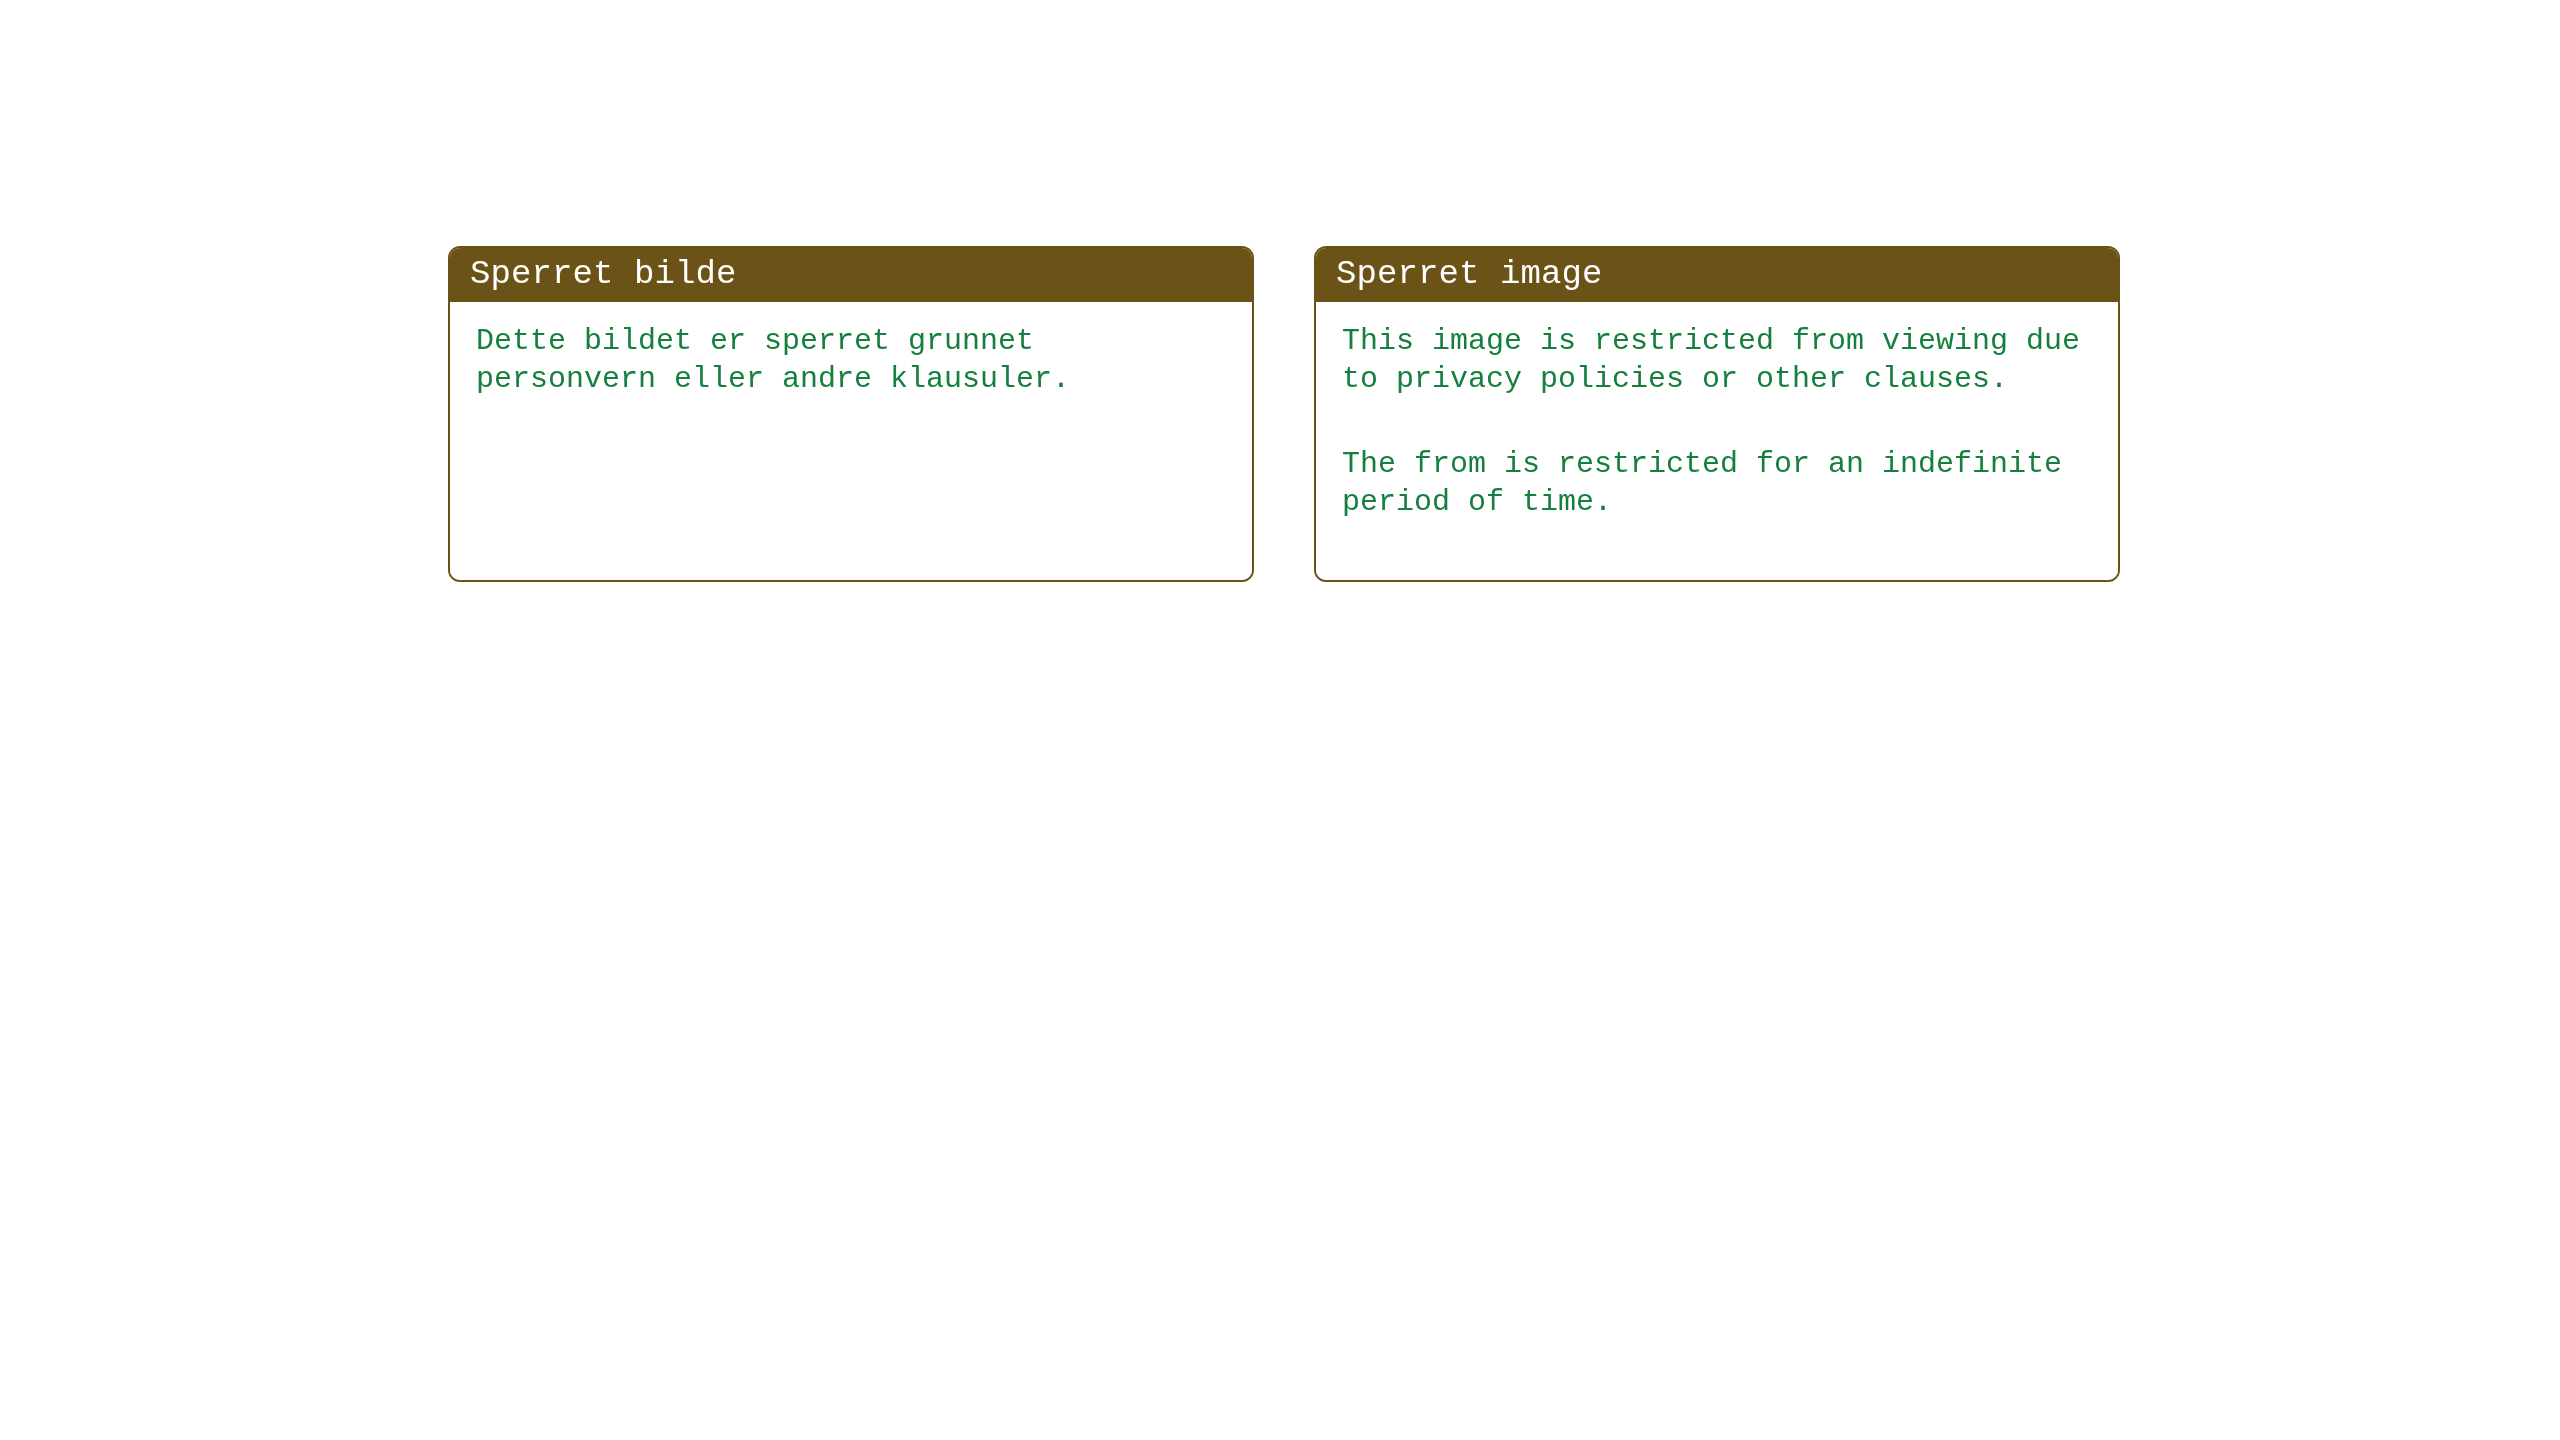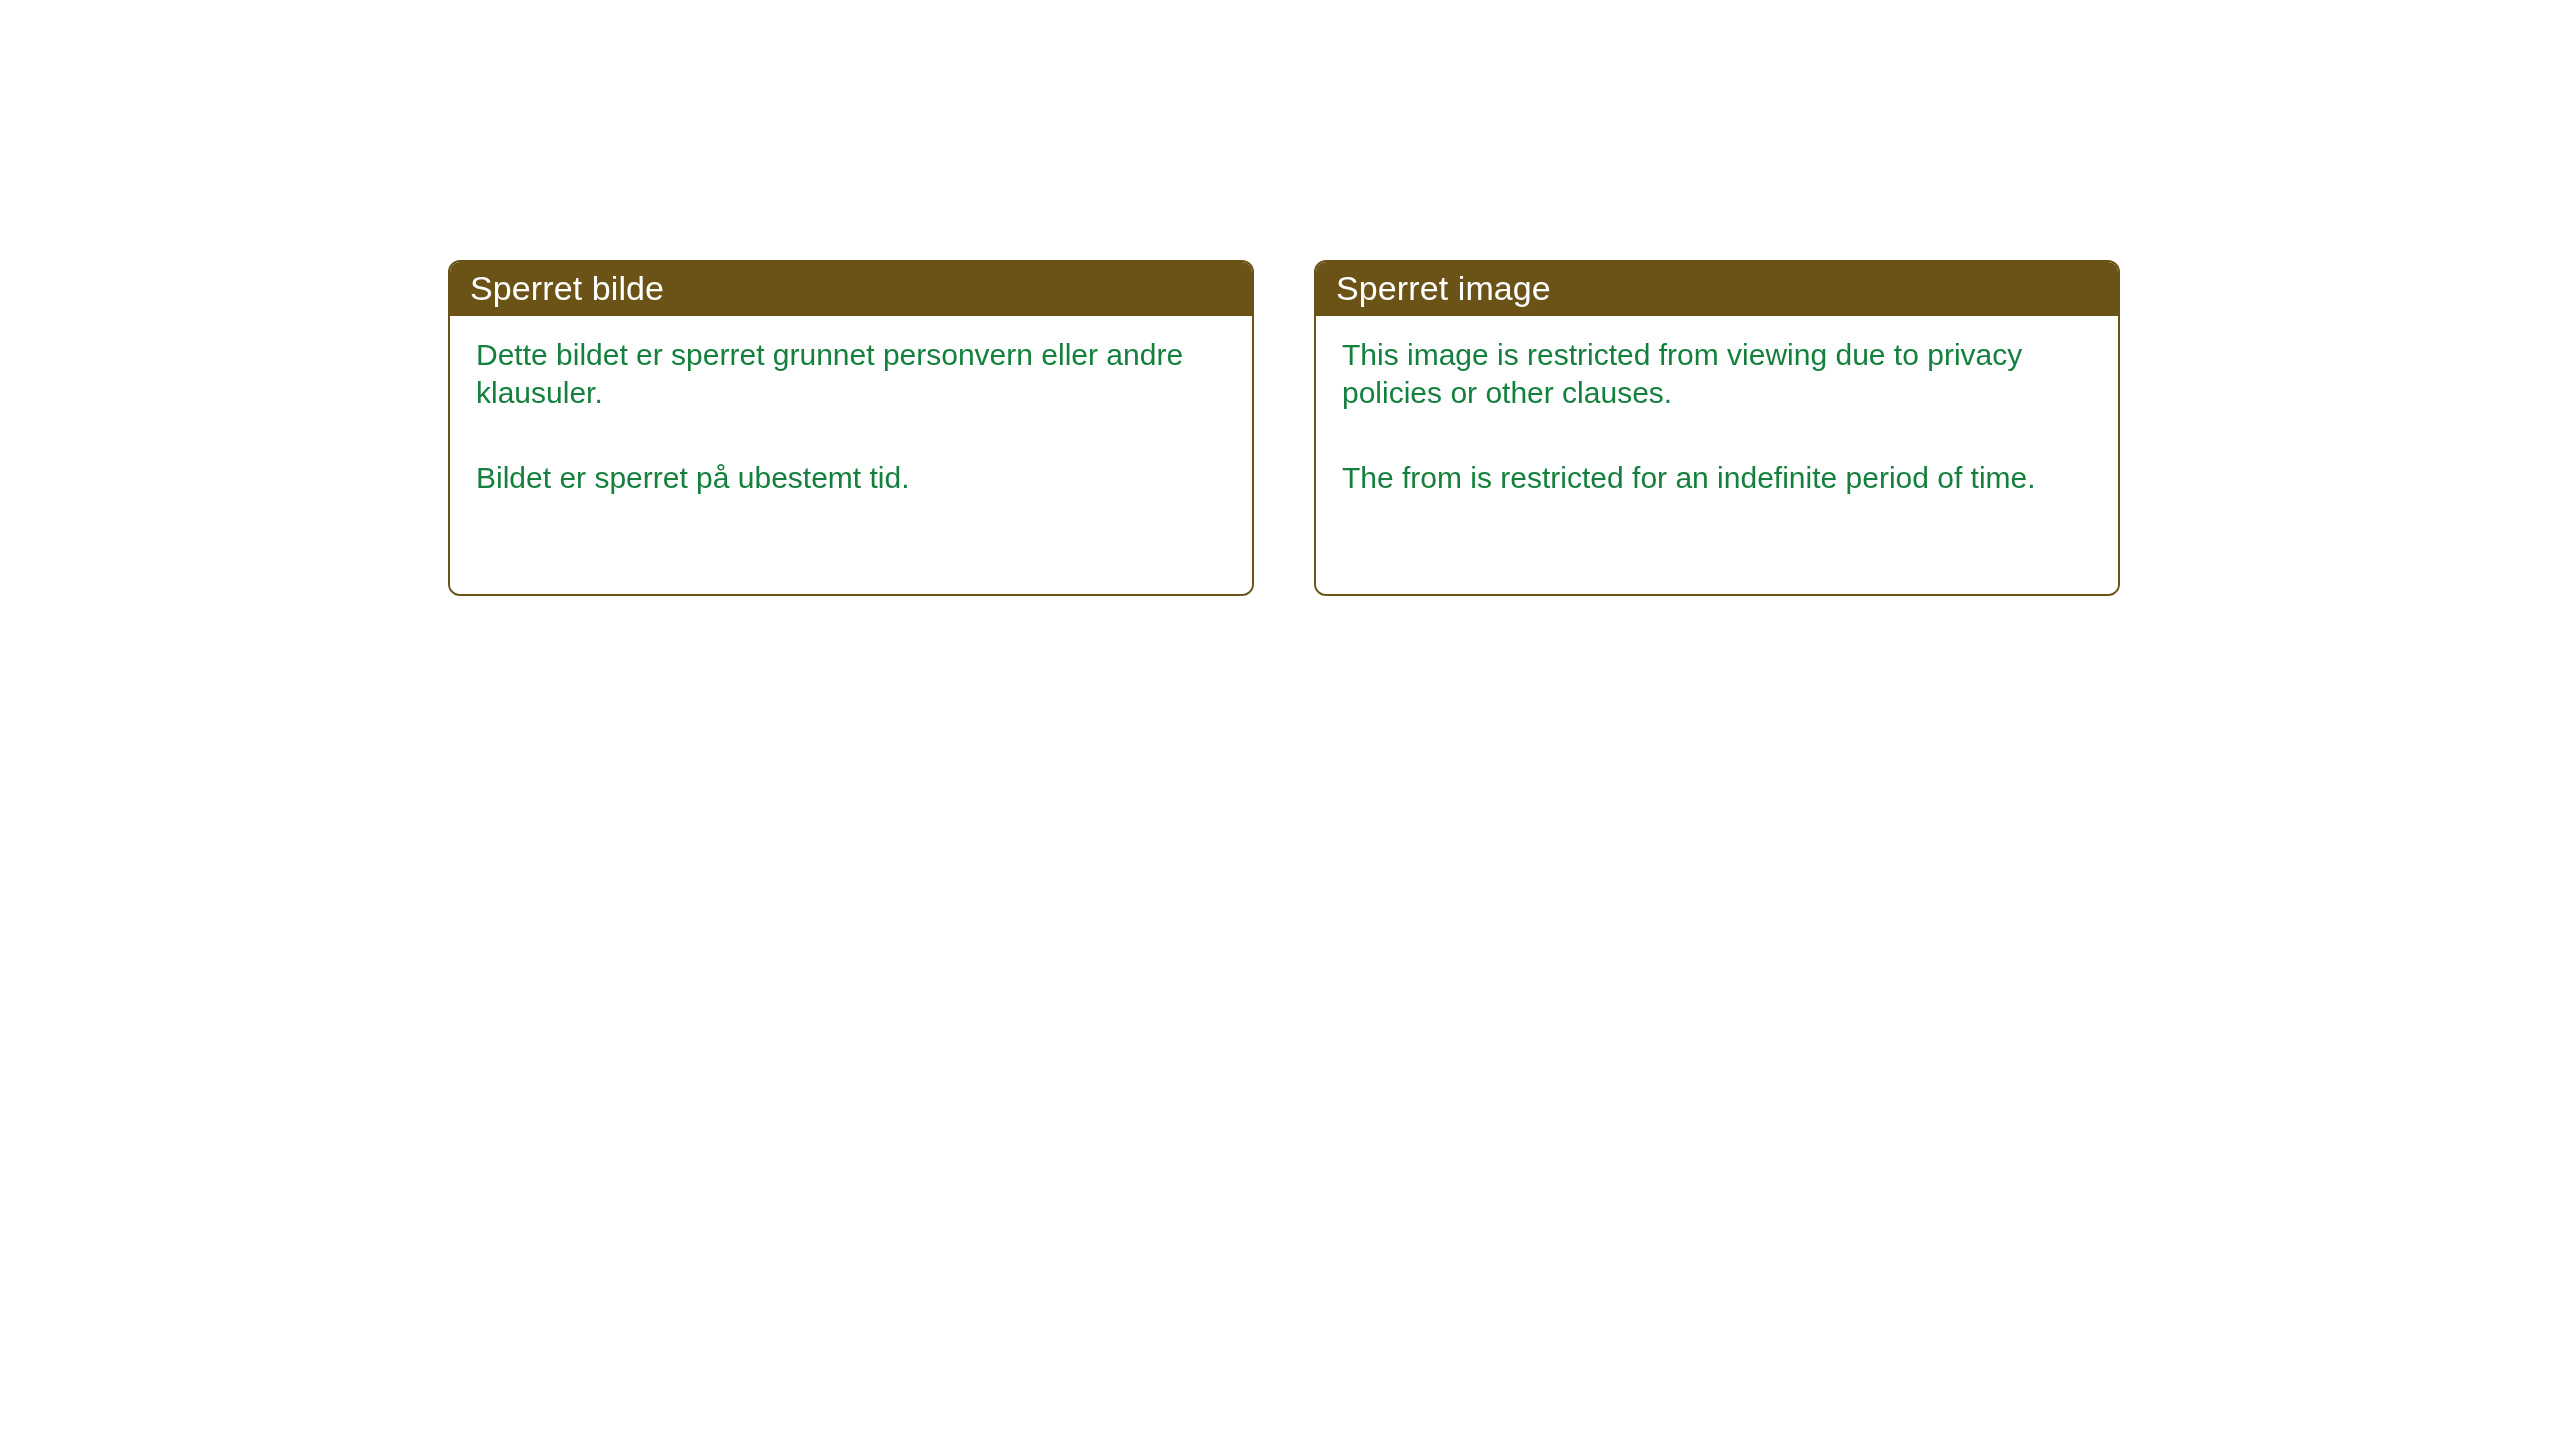--- a/index.html
+++ b/index.html
@@ -9,25 +9,26 @@
     width: 2560px;
     height: 1440px;
     background: #ffffff;
     font-family: "Liberation Sans", sans-serif;
     overflow: hidden;
   }
 
   #notice-area {
     position: absolute;
     left: 448px;
-    top: 260px;
+    top: 246px;
     display: flex;
     flex-direction: row;
     align-items: flex-start;
     gap: 60px;
+    font-family: Liberation Mono, monospace;
   }
 
   .notice-card {
     width: 806px;
     height: 336px;
     box-sizing: border-box;
     background: #ffffff;
     border: 2px solid #6b5318;
     border-radius: 12px;
     display: flex;
@@ -80,21 +81,20 @@
 <body>
 
 <div id="notice-area">
 
   <section class="notice-card">
     <div class="notice-card-header">
       <h2 class="notice-card-title">Sperret bilde</h2>
     </div>
     <div class="notice-card-body">
       <p class="notice-paragraph">Dette bildet er sperret grunnet personvern eller andre klausuler.</p>
-      <p class="notice-paragraph">Bildet er sperret på ubestemt tid.</p>
     </div>
   </section>
 
   <section class="notice-card">
     <div class="notice-card-header">
       <h2 class="notice-card-title">Sperret image</h2>
     </div>
     <div class="notice-card-body">
       <p class="notice-paragraph">This image is restricted from viewing due to privacy policies or other clauses.</p>
       <p class="notice-paragraph">The from is restricted for an indefinite period of time.</p>

